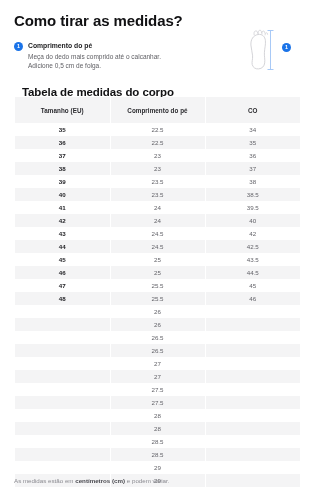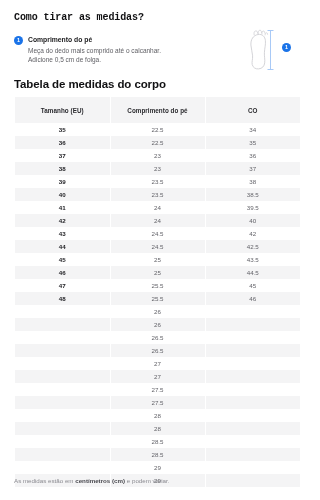--- a/index.html
+++ b/index.html
@@ -19,27 +19,26 @@
     overflow: hidden;
     background: #ffffff;
   }
 
   
   .howto {
     padding: 12px 14px 0 14px;
     position: relative;
   }
   .howto-title {
-    font-size: 10px;
+    font-size: 15px;
     font-weight: bold;
     color: #111113;
     letter-spacing: -0.1px;
     margin: 0 0 11px 0;
     line-height: 1.2;
-    font-family: Liberation Mono, monospace;
   }
   .measure-row {
     display: flex;
     align-items: flex-start;
     gap: 5px;
     max-width: 175px;
   }
   .badge {
     flex: 0 0 auto;
     width: 9px;
@@ -92,21 +91,21 @@
     line-height: 9px;
     text-align: center;
   }
 
   
   .table-title {
     font-size: 11.5px;
     font-weight: bold;
     color: #111113;
     letter-spacing: -0.1px;
-    margin: 0;
+    margin: 8px;
     padding: 0 14px;
     position: absolute;
     top: 78px;
     left: 0;
     line-height: 1.2;
   }
   .table-wrap {
     position: absolute;
     top: 97px;
     left: 15px;

